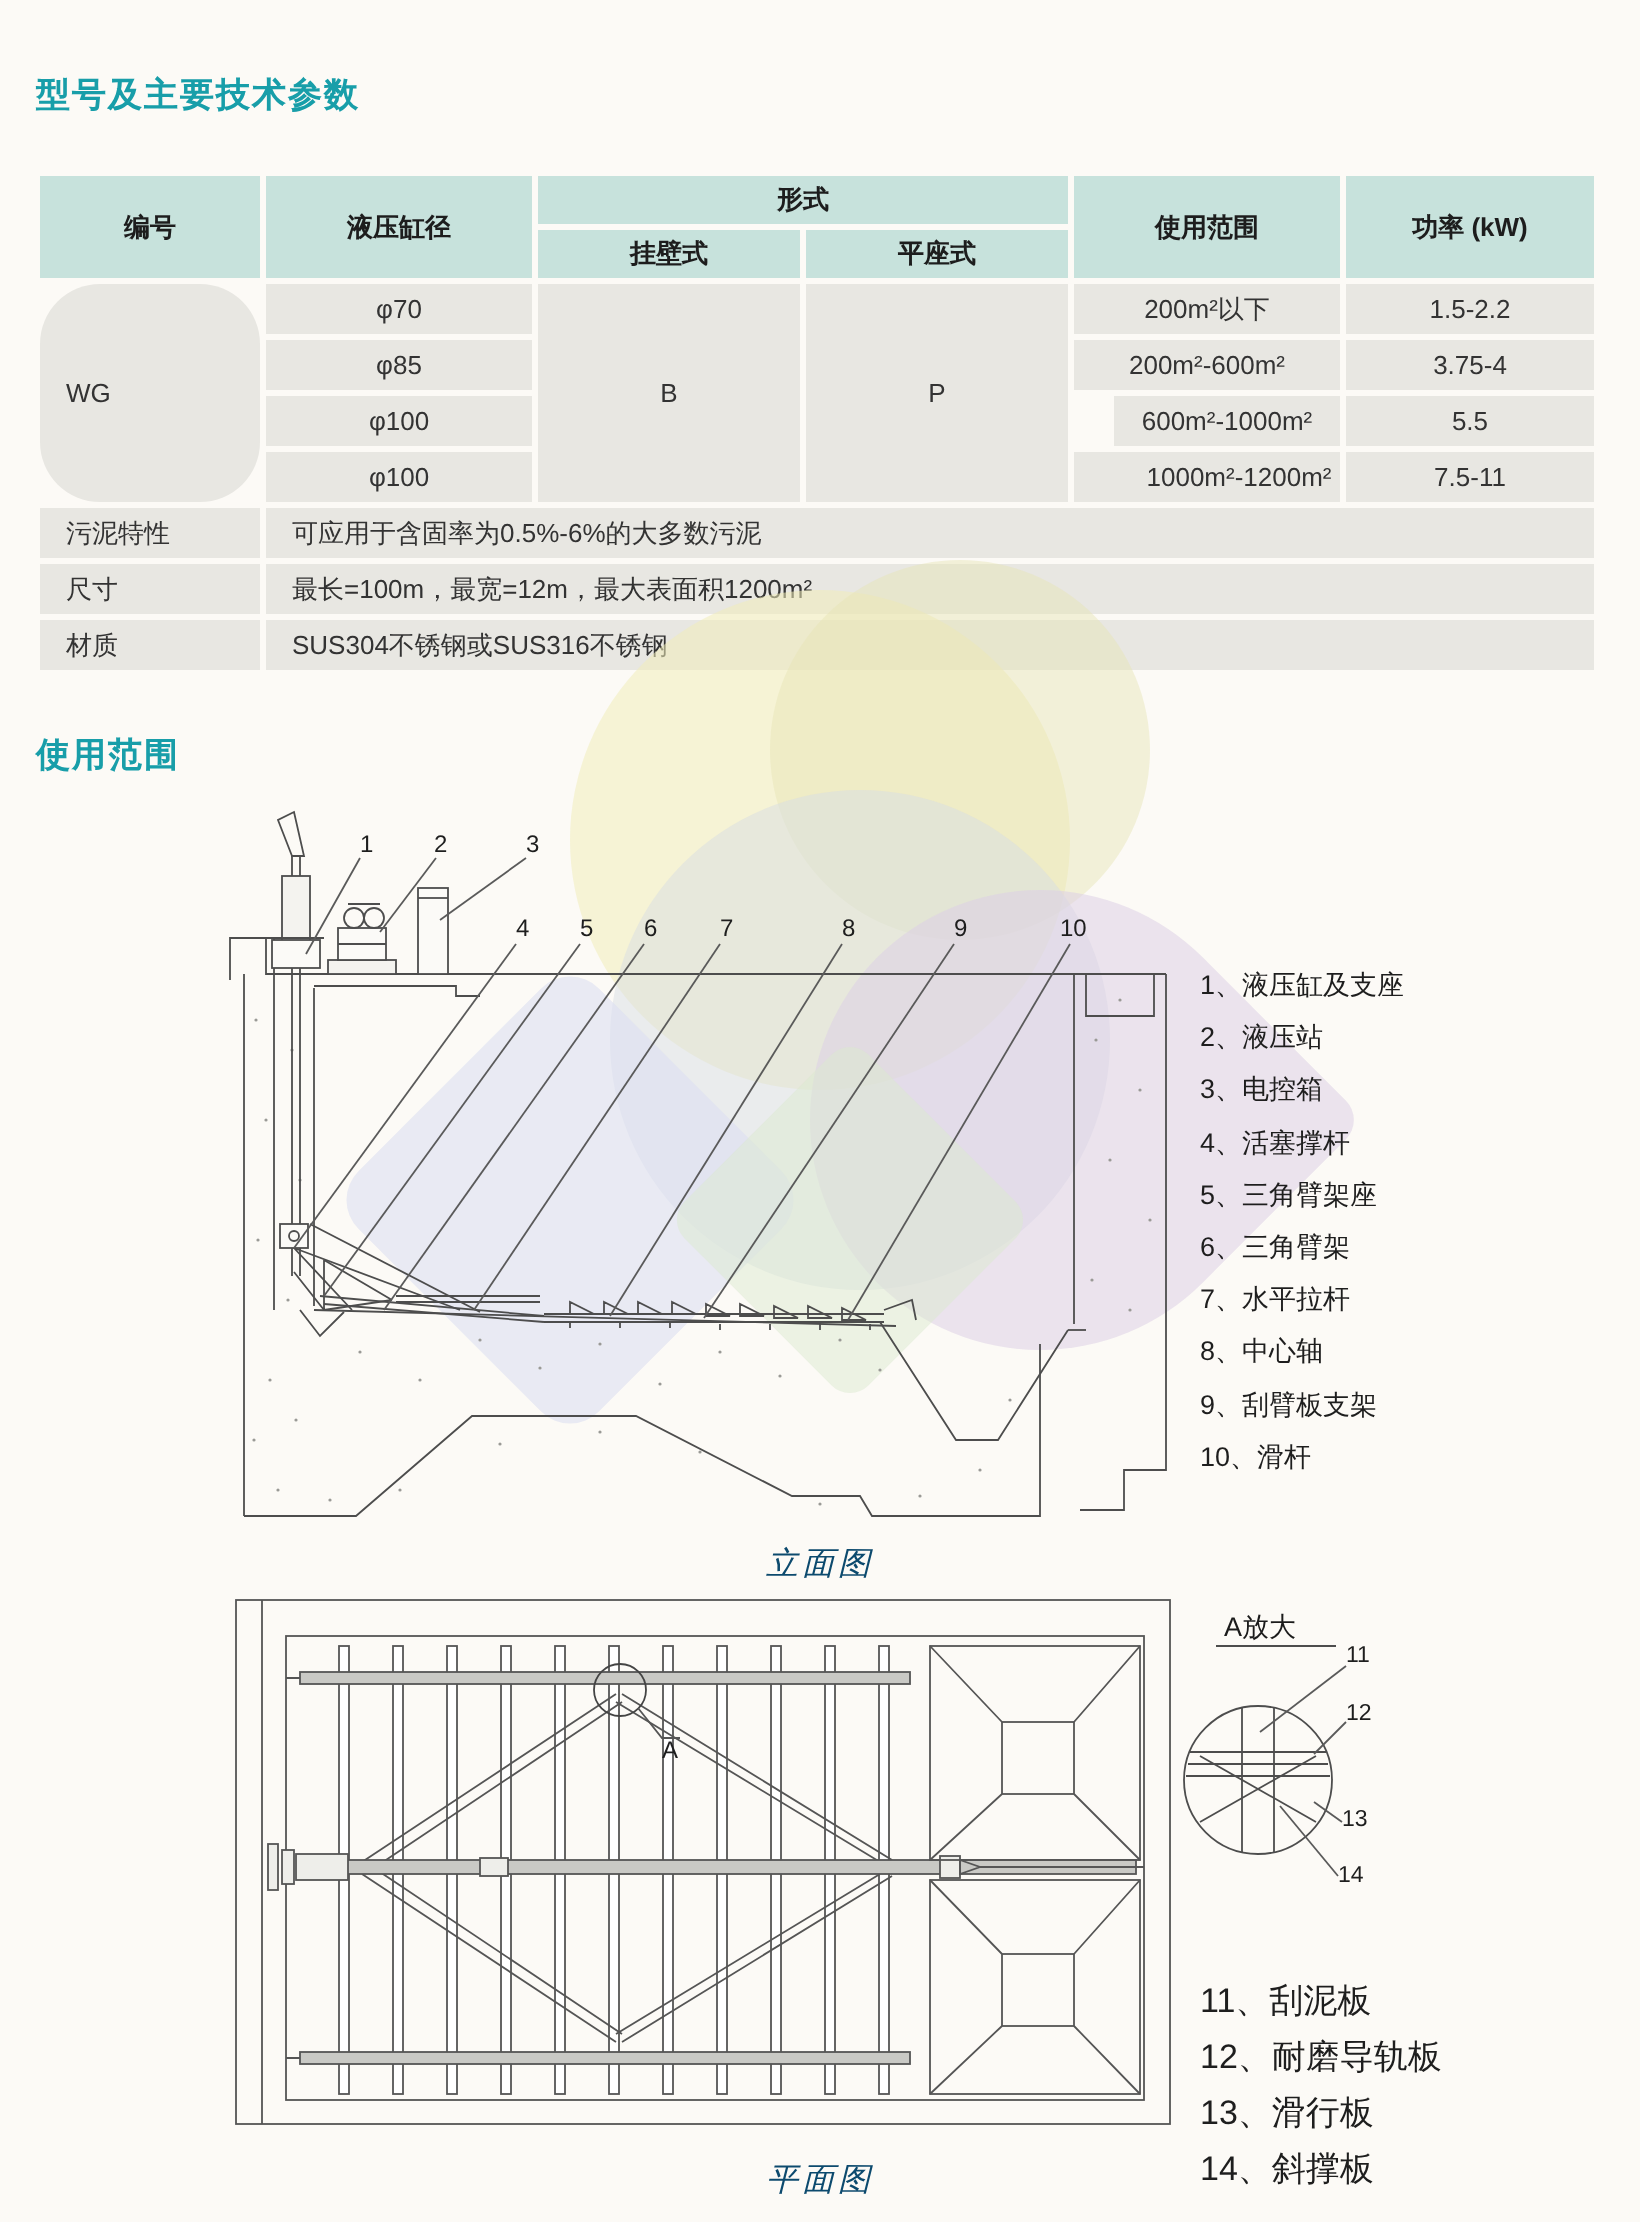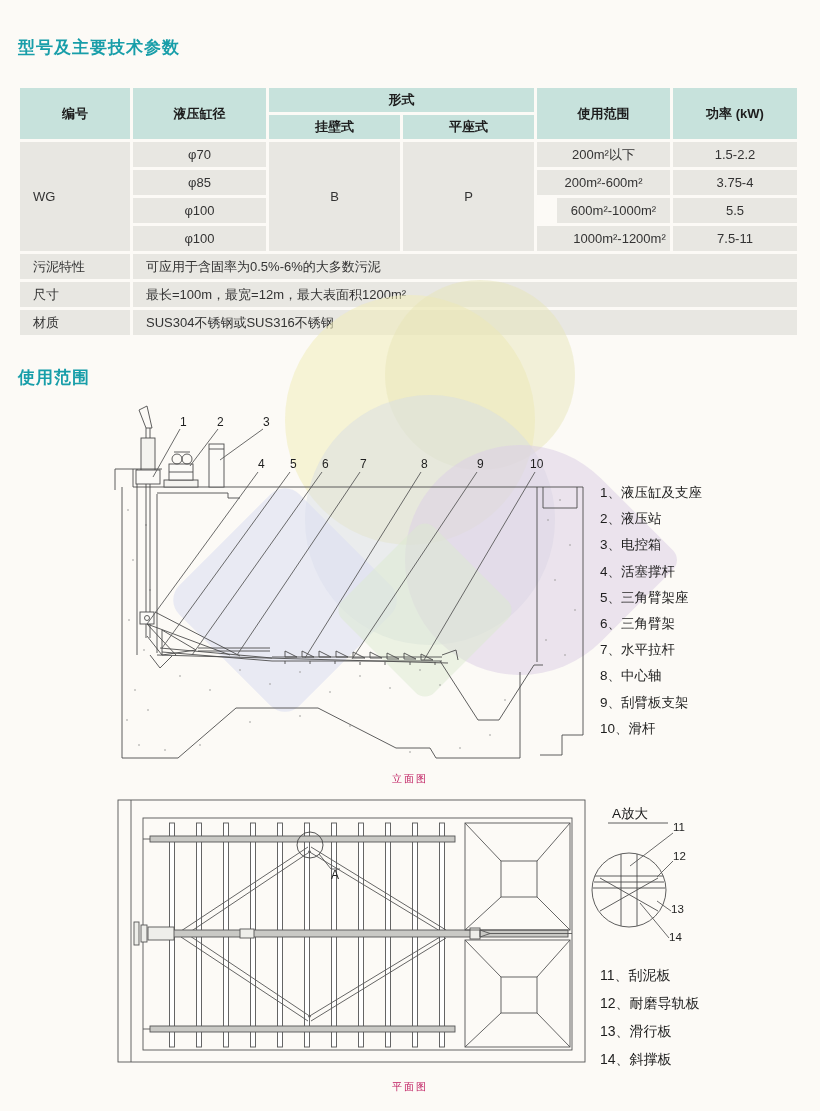--- a/index.html
+++ b/index.html
@@ -27,39 +27,39 @@
   .cell { display:flex; align-items:center; justify-content:center; }
   .th { background:#c7e2dc; font-weight:bold; color:#1d1d1d; }
   .td { background:#e8e7e2; color:#333; }
   .left { justify-content:flex-start; padding-left:13px; }
   
   .wm { position:absolute; border-radius:50%; z-index:0; }
   
   svg { position:absolute; z-index:2; overflow:visible; }
   .legend { position:absolute; z-index:3; font-size:13.5px; color:#1e1e1e; }
   .legend-1 { left:600px; top:480px; line-height:26.2px; }
-  .legend-2 { left:600px; top:961px; line-height:28px; font-size:14px; }
+  .legend-2 { left:600px; top:987px; line-height:28px; font-size:17px; }
   .caption { position:absolute; z-index:3; width:160px; text-align:center;
-             font-size:10px; color:#be185d; letter-spacing:2px; }
+             font-size:16px; color:#0c4a6e; letter-spacing:2px;font-style:italic; }
 </style>
 </head>
 <body>
 
 <div class="sec-title" style="top:36px;">型号及主要技术参数</div>
 
 <div class="tech-table">
   <div class="cell th" style="grid-column:1;grid-row:1/3;">编号</div>
   <div class="cell th" style="grid-column:3/5;grid-row:1;">形式</div>
   <div class="cell th" style="grid-column:2;grid-row:1/3;">液压缸径</div>
   <div class="cell th" style="grid-column:3;grid-row:2;">挂壁式</div>
   <div class="cell th" style="grid-column:4;grid-row:2;">平座式</div>
   <div class="cell th" style="grid-column:6;grid-row:1/3;">功率 (kW)</div>
   <div class="cell th" style="grid-column:5;grid-row:1/3;">使用范围</div>
 
-  <div class="cell td left" style="grid-column:1;grid-row:3/7;">WG</div>
+  <div class="cell td left" style="grid-column:1;grid-row:3/7;border-radius:30px;">WG</div>
   <div class="cell td" style="grid-column:2;grid-row:3;">φ70</div>
   <div class="cell td" style="grid-column:2;grid-row:4;">φ85</div>
   <div class="cell td" style="grid-column:2;grid-row:5;">φ100</div>
   <div class="cell td" style="grid-column:2;grid-row:6;">φ100</div>
   <div class="cell td" style="grid-column:3;grid-row:3/7;">B</div>
   <div class="cell td" style="grid-column:4;grid-row:3/7;">P</div>
   <div class="cell td" style="grid-column:5;grid-row:3;">200m²以下</div>
   <div class="cell td" style="grid-column:5;grid-row:4;">200m²-600m²</div>
   <div class="cell td" style="grid-column:5;grid-row:5;margin-left:20px;">600m²-1000m²</div>
   <div class="cell td" style="grid-column:5;grid-row:6;padding-left:32px;">1000m²-1200m²</div>

